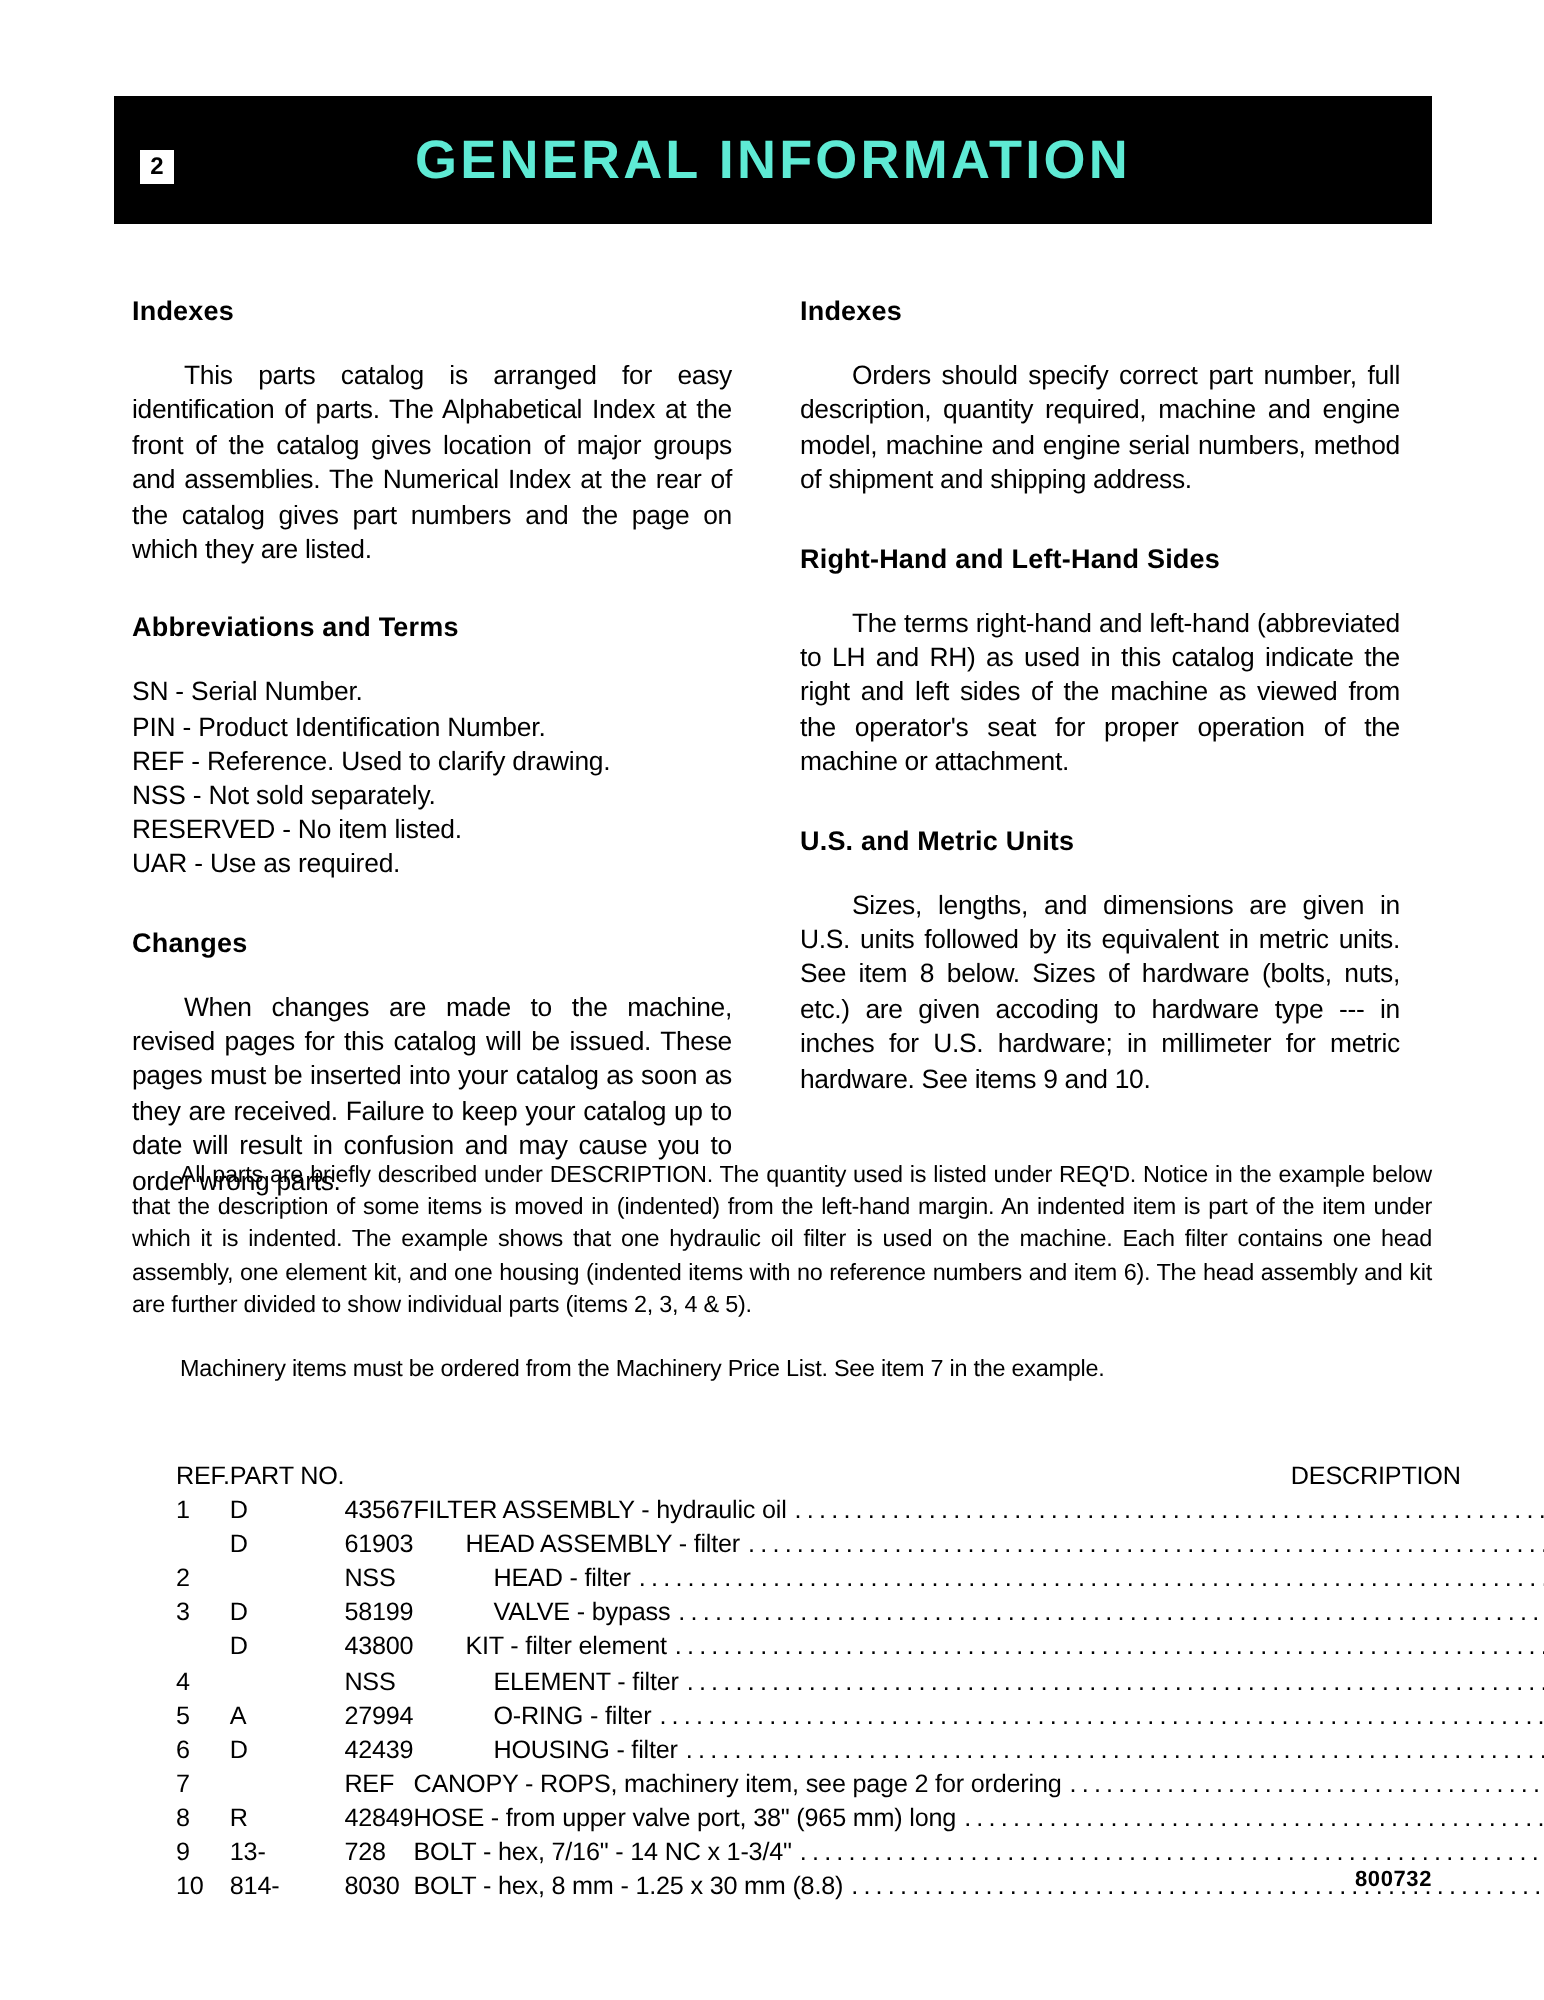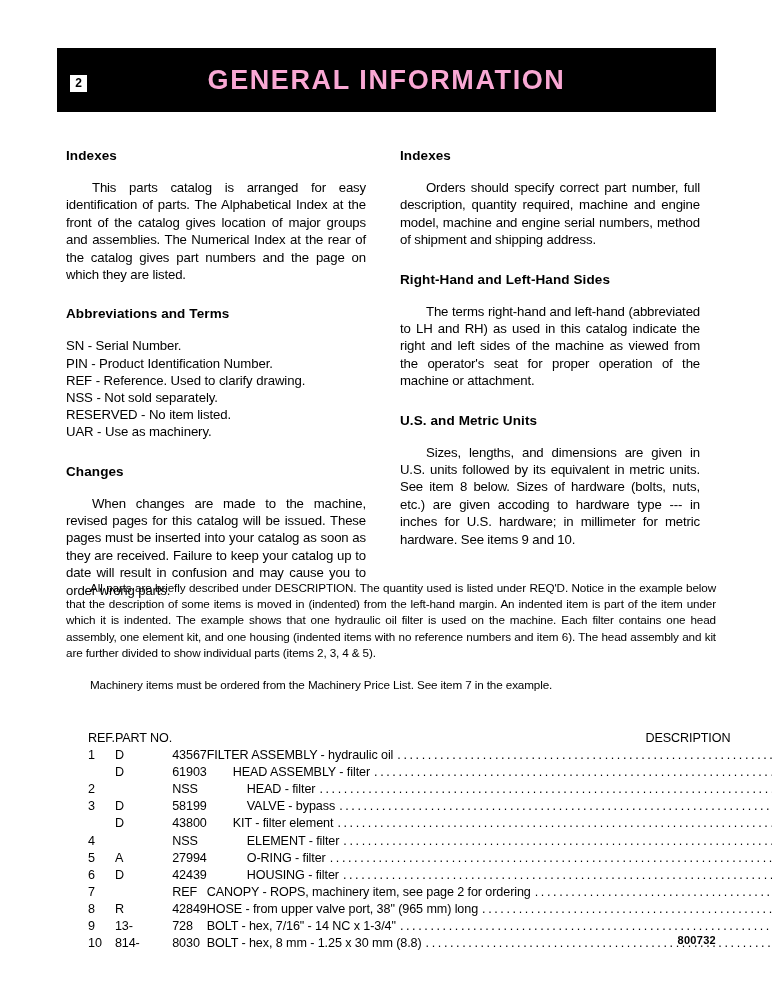--- a/index.html
+++ b/index.html
@@ -47,21 +47,21 @@
     letter-spacing: 0px;
   }
   .header-title {
     position: absolute;
     left: 0;
     top: 0;
     width: 659px;
     height: 64px;
     line-height: 64px;
     text-align: center;
-    color: #f9a8d4;
+    color: #5eead4;
     font-size: 27px;
     font-weight: bold;
     letter-spacing: 1.6px;
     font-stretch: condensed;
   }
 
   
   .columns {
     position: absolute;
     left: 66px;
@@ -209,21 +209,21 @@
       <div class="gap-between-sec"></div>
 
       <h2 class="sec-head">Abbreviations and Terms</h2>
       <div class="gap-after-head"></div>
       <ul class="abbrev">
         <li>SN - Serial Number.</li>
         <li>PIN - Product Identification Number.</li>
         <li>REF - Reference. Used to clarify drawing.</li>
         <li>NSS - Not sold separately.</li>
         <li>RESERVED - No item listed.</li>
-        <li>UAR - Use as machinery.</li>
+        <li>UAR - Use as required.</li>
       </ul>
 
       <div class="gap-between-sec"></div>
 
       <h2 class="sec-head">Changes</h2>
       <div class="gap-after-head"></div>
       <p class="body-text last-left">When changes are made to the machine, revised pages for this catalog will be issued. These pages must be inserted into your catalog as soon as they are received. Failure to keep your catalog up to date will result in confusion and may cause you to order wrong parts.</p>
     </div>
 
     <div class="col col-right">

